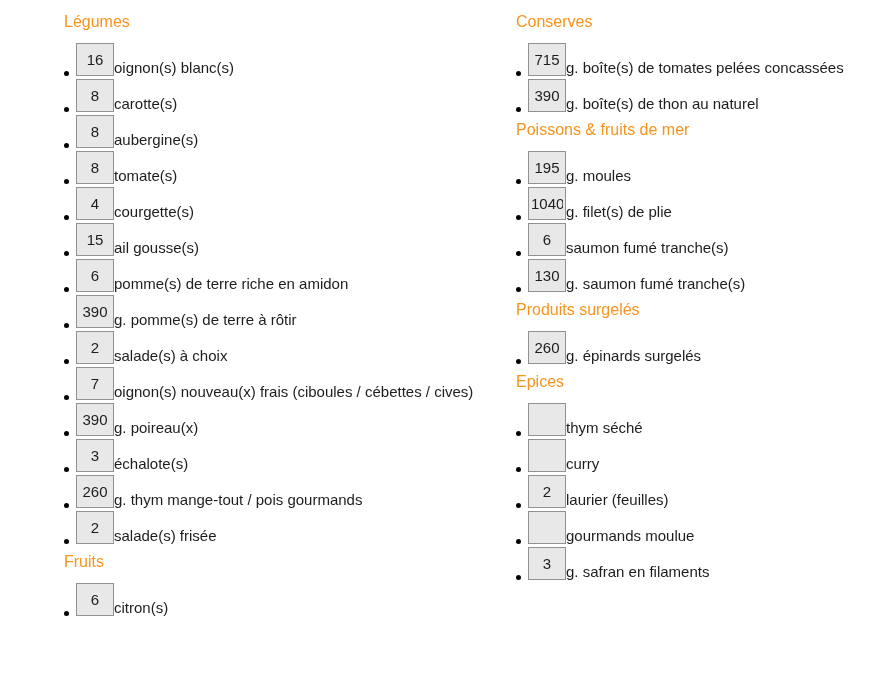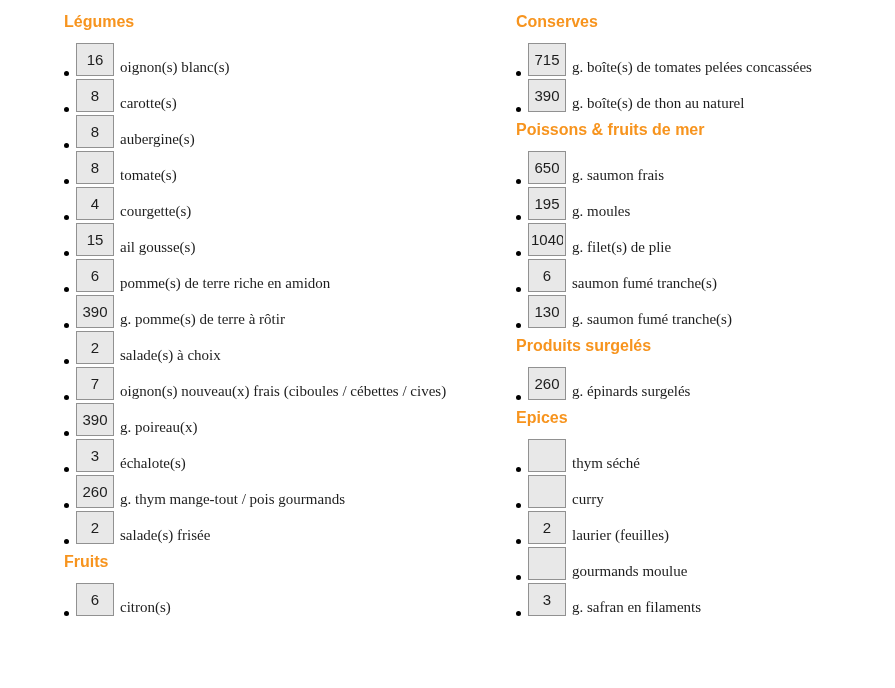--- a/index.html
+++ b/index.html
@@ -20,21 +20,21 @@
   }
   .page { padding: 4px 0 0 64px; }
   .columns { display: flex; align-items: flex-start; }
   .column[data-column="0"] { width: 452px; flex: 0 0 452px; }
   .column[data-column="1"] { width: 379px; flex: 0 0 379px; }
 
   h2.category-heading {
     margin: 8px 0;
     font-size: 16px;
     line-height: 20px;
-    font-weight: bold;
+    font-weight: normal;
     color: var(--heading);
   }
   ul.item-list { list-style: none; margin: 0; padding: 0; }
   li.list-item { display: flex; align-items: flex-end; height: 36px; }
   .bullet {
     width: 5px; height: 5px;
     border-radius: 50%;
     background: #000;
     flex: 0 0 auto;
   }
@@ -45,24 +45,22 @@
     border: 1px solid var(--box-border);
     border-radius: 0;
     background: var(--box-bg);
     color: var(--text);
     font-family: inherit;
     font-size: 15px;
     text-align: center;
     flex: 0 0 auto;
   }
   .item-label {
-    margin-left: 6px;
     font-size: 15px;
     white-space: nowrap;
-    font-family: Liberation Serif, serif;
   }
 </style>
 </head>
 <body>
 
 <div class="page">
   <div class="columns">
     <div class="column" data-column="0">
   <section class="category">
     <h2 class="category-heading">Légumes</h2>
@@ -179,25 +177,20 @@
     <span class="bullet"></span>
     <input class="qty" type="text" value="390" style="">
     <span class="item-label">g. boîte(s) de thon au naturel</span>
   </li>
 </ul>
   </section>
 
   <section class="category">
     <h2 class="category-heading">Poissons &amp; fruits de mer</h2>
     <ul class="item-list">
-  <li class="list-item">
-    <span class="bullet"></span>
-    <input class="qty" type="text" value="650" style="">
-    <span class="item-label">g. saumon frais</span>
-  </li>
 
   <li class="list-item">
     <span class="bullet"></span>
     <input class="qty" type="text" value="195" style="">
     <span class="item-label">g. moules</span>
   </li>
 
   <li class="list-item">
     <span class="bullet"></span>
     <input class="qty" type="text" value="1040" style="">

